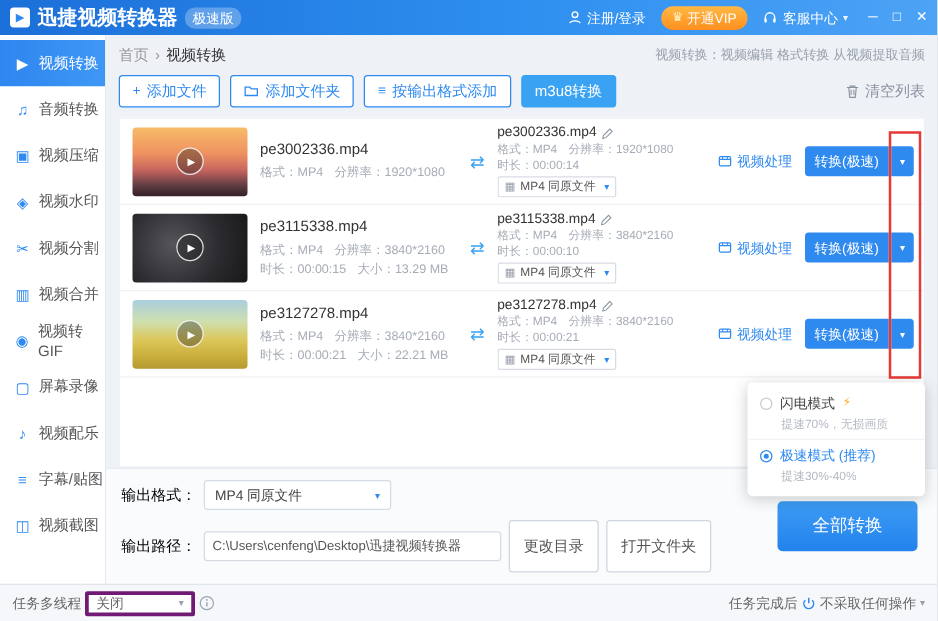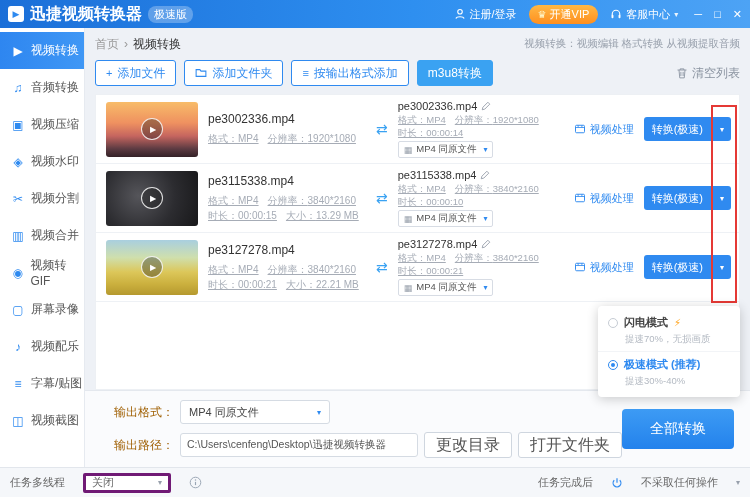--- a/index.html
+++ b/index.html
@@ -62,21 +62,21 @@
            align-items:center; justify-content:center; cursor:pointer; }
   .thumb1 { background:linear-gradient(180deg,#f8bc69 0%,#ef9160 38%,#c5655f 62%,#5d3b42 85%,#342127 100%); }
   .thumb2 { background:radial-gradient(circle at 35% 45%, #55555a 0%, #2c2c30 55%, #18181a 100%); }
   .thumb3 { background:linear-gradient(180deg,#a9cfdf 0%,#cfdfad 32%,#dcc75a 58%,#cbb03e 80%,#b5992f 100%); }
   .play-overlay { width:22px; height:22px; border-radius:50%; background:rgba(25,25,25,.35);
                   border:1px solid rgba(255,255,255,.85); color:#fff; display:flex;
                   align-items:center; justify-content:center; }
   .play-overlay .tri { font-size:8px; padding-left:2px; }
   .src-info { width:158px; flex:none; overflow:hidden; }
   .src-info .fname { font-size:12px; color:#333; margin-bottom:5px; white-space:nowrap; }
-  .meta { font-size:10px; color:#a6acb6; line-height:15px; white-space:nowrap;text-decoration:underline; }
+  .meta { font-size:10px; color:#a6acb6; line-height:15px; white-space:nowrap; }
   .meta .ml { color:#a6acb6; }
   .meta .mv { color:#a6acb6; margin-right:9px; }
   .shuffle { color:#3aa2f2; font-size:14px; flex:none; }
   .dst-info { width:150px; flex:none; overflow:hidden; }
   .dst-info .fname { font-size:11px; color:#333; display:flex; align-items:center; gap:4px;
                      line-height:13px; white-space:nowrap; }
   .dst-info .meta { font-size:9.5px; line-height:13px; }
   .pencil { color:#8a93a0; cursor:pointer; display:flex; }
   .fmt-select { margin-top:2px; height:17px; border:1px solid #d7dce4; border-radius:2px;
                 display:inline-flex; align-items:center; gap:4px; padding:0 5px; font-size:9.5px;
@@ -88,50 +88,50 @@
   .convert-group { display:flex; gap:2px; }
   .convert-btn { height:24px; padding:0 8px; background:#2f8af0; color:#fff; border:none;
                  border-radius:3px 0 0 3px; font-size:11px; cursor:pointer; font-family:inherit; }
   .convert-caret { width:18px; height:24px; background:#2f8af0; color:#fff; border:none;
                    border-radius:0 3px 3px 0; font-size:8px; cursor:pointer; }
   
   .output-section { flex:none; background:#fafbfd; border-top:1px solid #e4e8ee; margin:0 -10px;
                     padding:9px 12px; display:flex; align-items:center; justify-content:space-between; }
   .out-left { display:flex; flex-direction:column; gap:8px; }
   .out-row { display:flex; align-items:center; gap:6px; }
-  .out-label { font-size:12px; color:#a16207;margin-left:17px; }
+  .out-label { font-size:12px; color:#000000; }
   .select { height:24px; width:150px; border:1px solid #d5dbe3; border-radius:3px; background:#fff;
             display:inline-flex; align-items:center; justify-content:space-between; padding:0 8px;
             font-size:11px; color:#444; cursor:pointer; }
   .select .caret { color:#2f8af0; font-size:8px; }
   .path-input { height:24px; width:238px; border:1px solid #d5dbe3; border-radius:3px; padding:0 6px;
                 font-size:10.5px; color:#555; font-family:inherit; background:#fff; }
-  .ghost-btn { height:26px; padding:0 11px; border:1px solid #cfd6df; background:#fff;
-               border-radius:3px; font-size:16px; color:#555; cursor:pointer; font-family:inherit; }
+  .ghost-btn { height:42px; padding:0 11px; border:1px solid #cfd6df; background:#fff;
+               border-radius:3px; font-size:12px; color:#555; cursor:pointer; font-family:inherit; }
   .convert-all { width:112px; height:40px; background:linear-gradient(180deg,#3d9bf4,#2382ec);
                  color:#fff; border:none; border-radius:4px; font-size:14px; cursor:pointer;
                  font-family:inherit; margin-right:4px; }
   
   .statusbar { height:30px; flex:none; background:#f5f7fa; border-top:1px solid #e2e6ec;
                display:flex; align-items:center; justify-content:space-between; padding:0 10px;
                font-size:11px; color:#666; }
-  .sb-left, .sb-right { display:flex; align-items:center; gap:18px; }
+  .sb-left, .sb-right { display:flex; align-items:center; gap:3px; }
   .sb-select { height:20px; width:88px; border:3px solid #701a75; background:#fff; border-radius:2px;
                display:inline-flex; align-items:center; justify-content:space-between; padding:0 6px;
                color:#666; cursor:pointer; }
   .sb-select .caret { color:#98a0ac; font-size:8px; }
   .info-ic { color:#9aa6b4; display:flex; cursor:pointer; }
   .power-ic { color:#2f8af0; display:flex; }
   .sb-caret { color:#98a0ac; font-size:8px; }
   
   .mode-menu { position:absolute; top:306px; right:10px; width:142px; background:#fff;
                border-radius:4px; box-shadow:0 2px 12px rgba(0,0,0,.2); padding:4px 0; z-index:50; }
   .mode-item { padding:5px 10px; cursor:pointer; }
   .mode-item + .mode-item { border-top:1px solid #f2f4f7; }
-  .mode-label { display:flex; align-items:center; gap:6px; font-size:11px; color:#444;font-weight:bold; }
+  .mode-label { display:flex; align-items:center; gap:6px; font-size:11px; color:#444; }
   .mode-item.selected .mode-label { color:#2f8af0; }
   .mode-desc { font-size:9.5px; color:#b3b9c2; margin:3px 0 0 17px; }
   .radio { width:10px; height:10px; border:1px solid #c6ccd4; border-radius:50%; flex:none; position:relative; }
   .mode-item.selected .radio { border-color:#2f8af0; }
   .mode-item.selected .radio::after { content:''; position:absolute; inset:2px; background:#2f8af0; border-radius:50%; }
   .bolt { color:#ffa726; font-size:10px; }
   
   .annotation { position:absolute; left:711px; top:105px; width:26px; height:198px;
                 border:2px solid #e53935; z-index:40; pointer-events:none; }
   svg { flex:none; }

